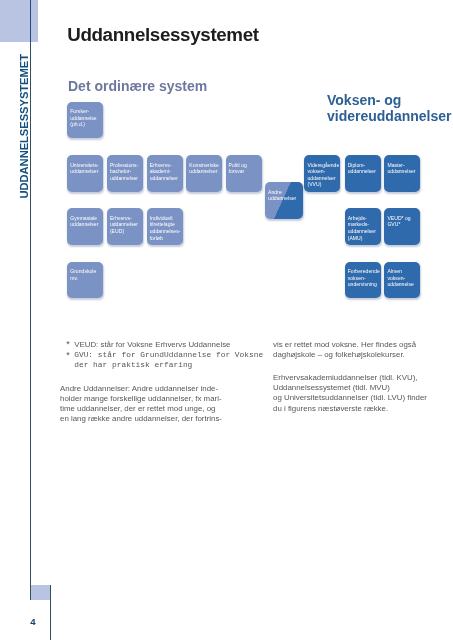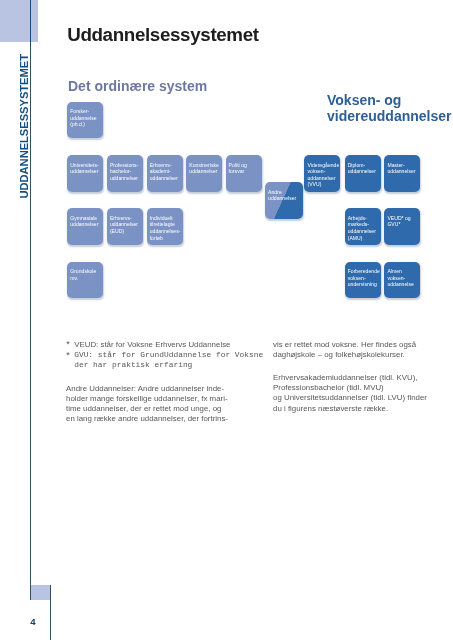--- a/index.html
+++ b/index.html
@@ -36,21 +36,21 @@
     box-shadow:0.7px 1.3px 1.7px rgba(70,90,130,0.30);overflow:hidden;}
   .box.light{background:#7b92c4;}
   .box.dark{background:#2f6aac;}
   .box.split{background:linear-gradient(114.6deg,#7b92c4 0%,#7b92c4 46.9%,#2f6aac 47.3%,#2f6aac 100%);
     width:37.5px;}
   .box i{font-style:normal;display:block;}
 
   
   .bodytext{position:absolute;font-size:7.88px;line-height:10.2px;color:#58585a;
     font-family:"Liberation Sans",sans-serif;white-space:pre-line;}
-  .col-a{left:66px;top:383.8px;width:170px;}
+  .col-a{left:60px;top:383.8px;width:170px;}
   .col-b{left:273px;top:340.2px;width:168px;}
   .bullets{position:absolute;left:66.4px;top:339.8px;font-size:7.88px;line-height:10.2px;
     color:#58585a;font-family:"Liberation Sans",sans-serif;}
   .bl{position:relative;padding-left:7.8px;}
   .bl .st{position:absolute;left:-0.2px;top:-0.4px;font-size:9.4px;line-height:10.2px;}
 </style>
 </head>
 <body>
 
 <div class="page">
@@ -164,17 +164,17 @@
 der har praktisk erfaring</span></div>
     </div>
 
   <div class="bodytext col-a">Andre Uddannelser: Andre uddannelser inde-
 holder mange forskellige uddannelser, fx mari-
 time uddannelser, der er rettet mod unge, og
 en lang række andre uddannelser, der fortrins-</div>
   <div class="bodytext col-b">vis er rettet mod voksne. Her findes også
 daghøjskole – og folkehøjskolekurser.</div>
   <div class="bodytext col-b" style="top:372.9px;">Erhvervsakademiuddannelser (tidl. KVU),
-Professionsbachelor (tidl. MVU)
+Uddannelsessystemet (tidl. MVU)
 og Universitetsuddannelser (tidl. LVU) finder
 du i figurens næstøverste række.</div>
 
 </div>
 
 </body></html>

